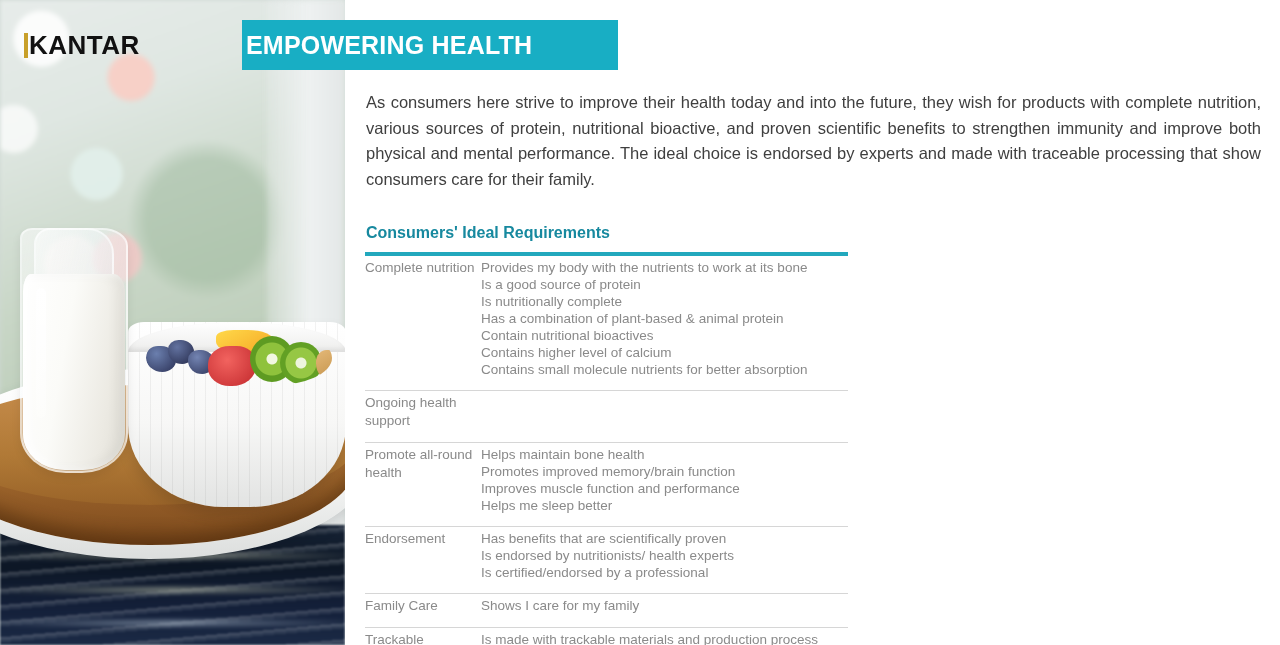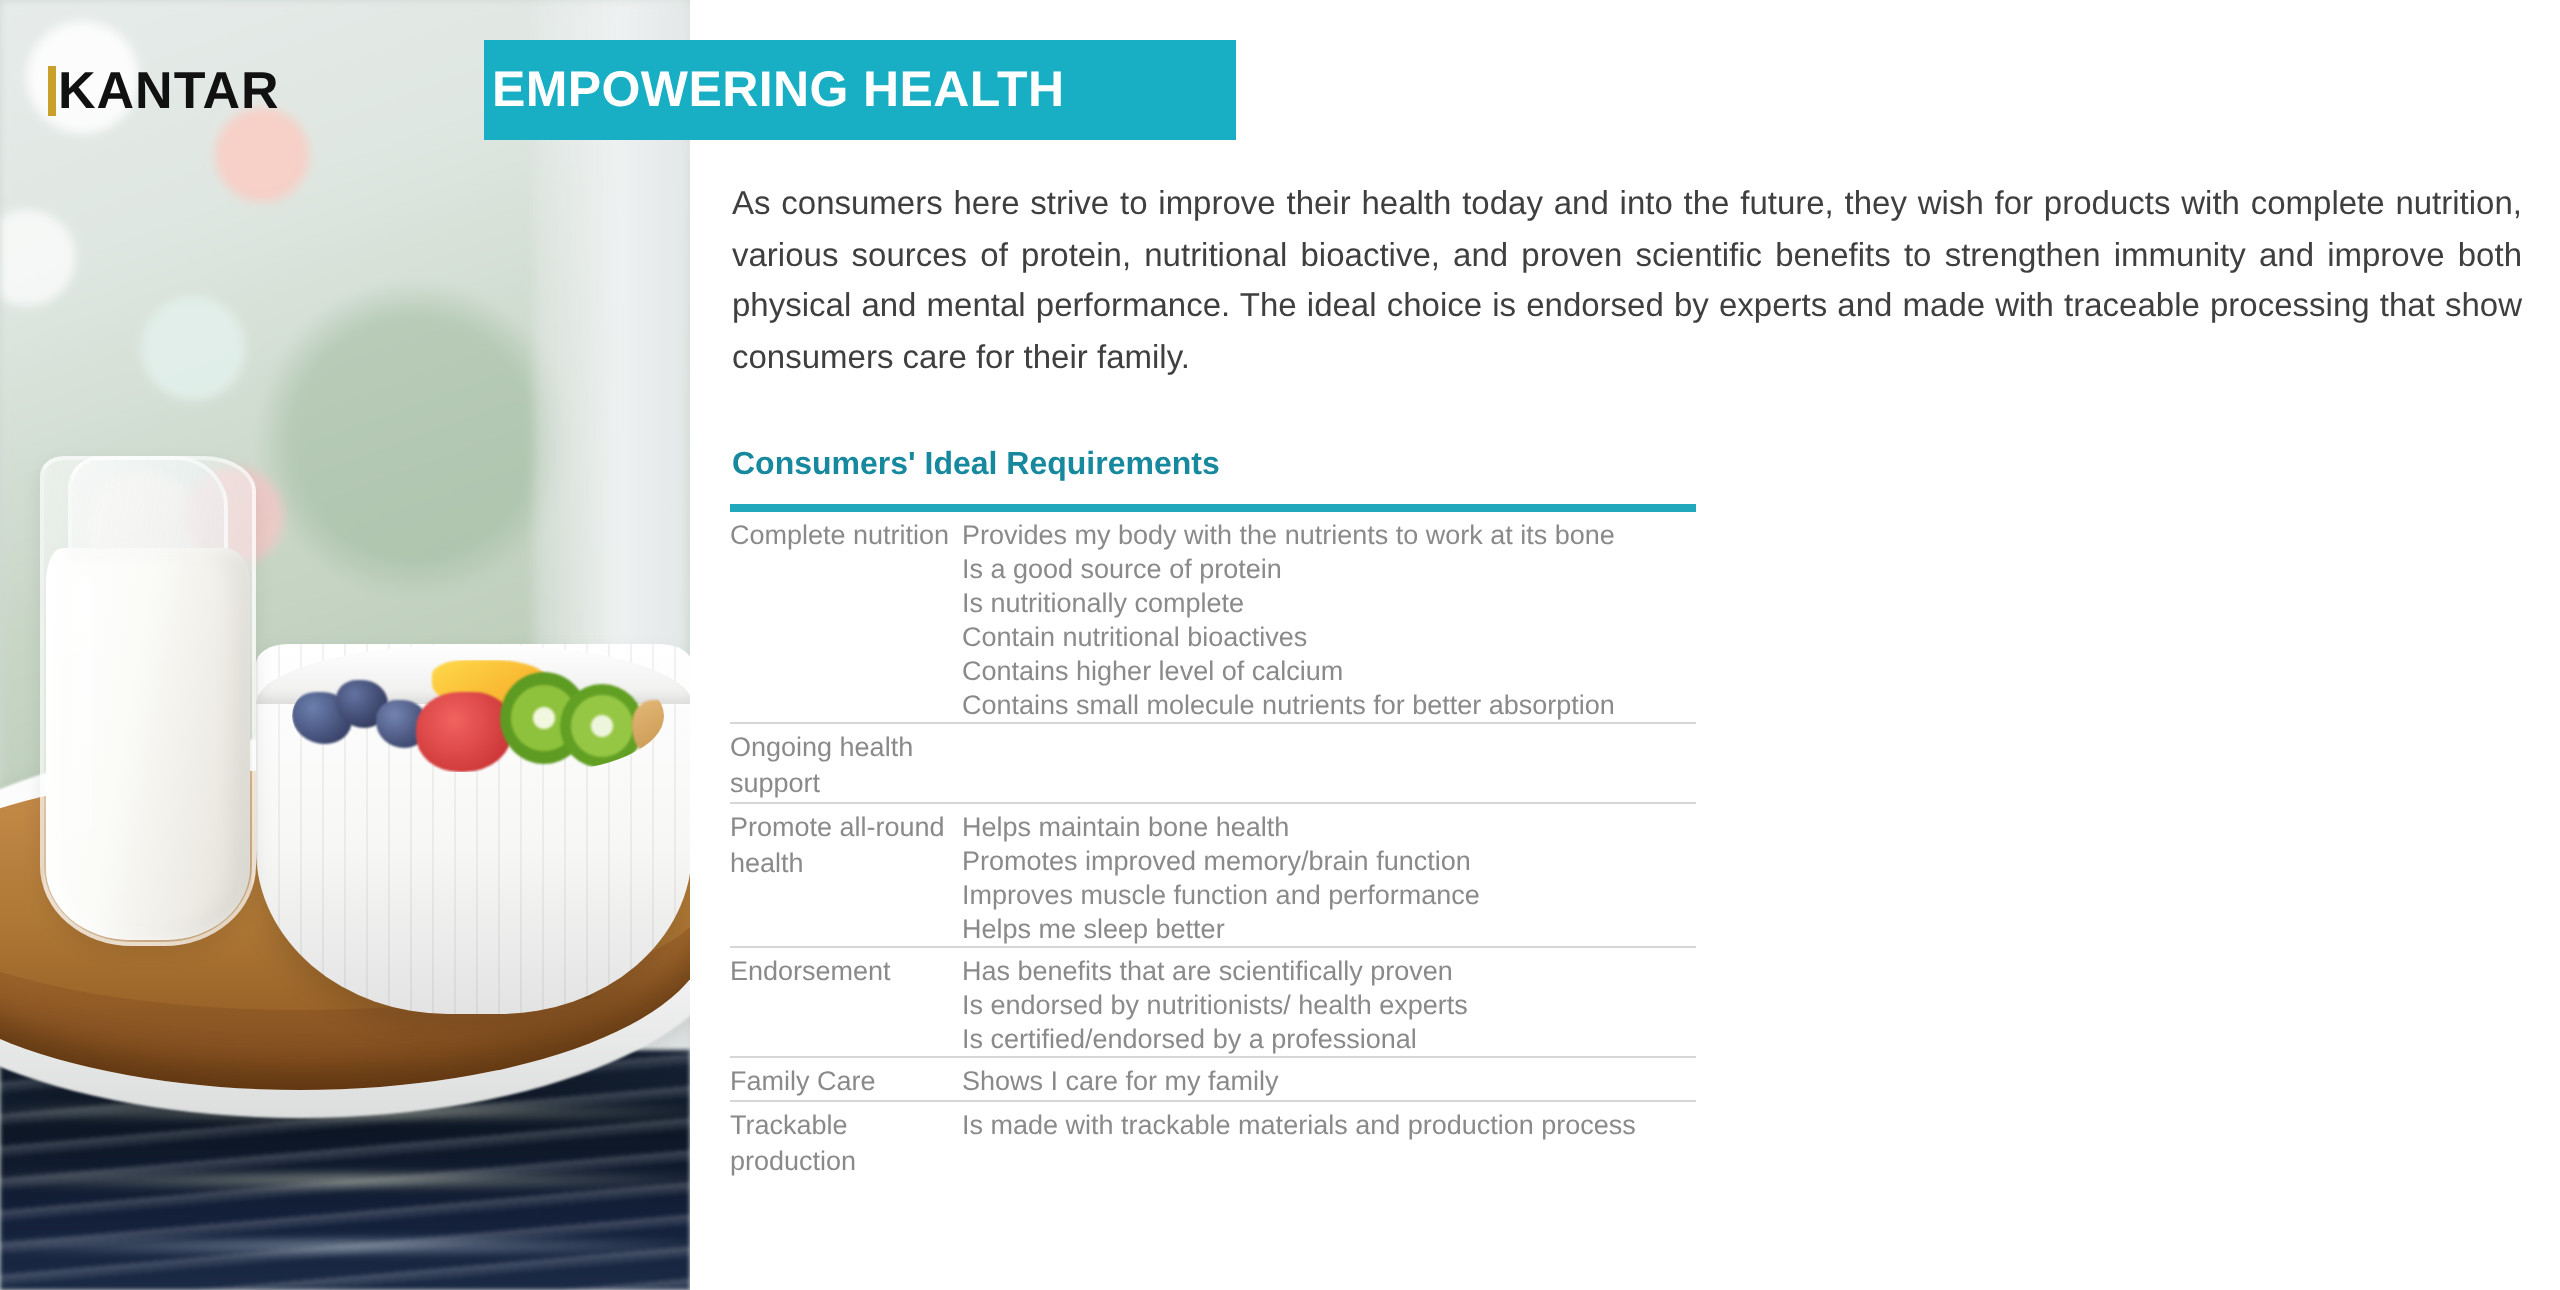--- a/index.html
+++ b/index.html
@@ -190,21 +190,21 @@
     color: #17899f;
   }
   .table {
     position: absolute; left: 365px; top: 252px;
     width: 483px;
   }
   .table-top-rule { height: 4px; background: #22a8bd; }
   .row {
     display: flex;
     border-bottom: 1px solid #d6d6d6;
-    padding: 3px 0 0 0;
+    padding: 3px 0 12px 0;
     justify-content: space-between;
   }
   .row:last-child { border-bottom: none; }
   .row-cat {
     width: 116px; flex: 0 0 116px;
     font-size: 13.5px; line-height: 18px;
     color: #8a8a8a;
   }
   .row-items {
     flex: 1;
@@ -269,20 +269,21 @@
 
   <div class="table">
     <div class="table-top-rule"></div>
     <div id="rows">
         <div class="row">
           <div class="row-cat">Complete nutrition</div>
           <div class="row-items">
             <div class="row-item">Provides my body with the nutrients to work  at its bone</div>
             <div class="row-item">Is a good source of protein</div>
             <div class="row-item">Is nutritionally complete</div>
+            <div class="row-item">Has a combination of plant-based &amp; animal protein</div>
             <div class="row-item">Contain nutritional bioactives</div>
             <div class="row-item">Contains higher level of calcium</div>
             <div class="row-item">Contains small molecule nutrients for better absorption</div>
           </div>
         </div>
         <div class="row">
           <div class="row-cat">Ongoing health support</div>
         </div>
         <div class="row">
           <div class="row-cat">Promote all-round health</div>

